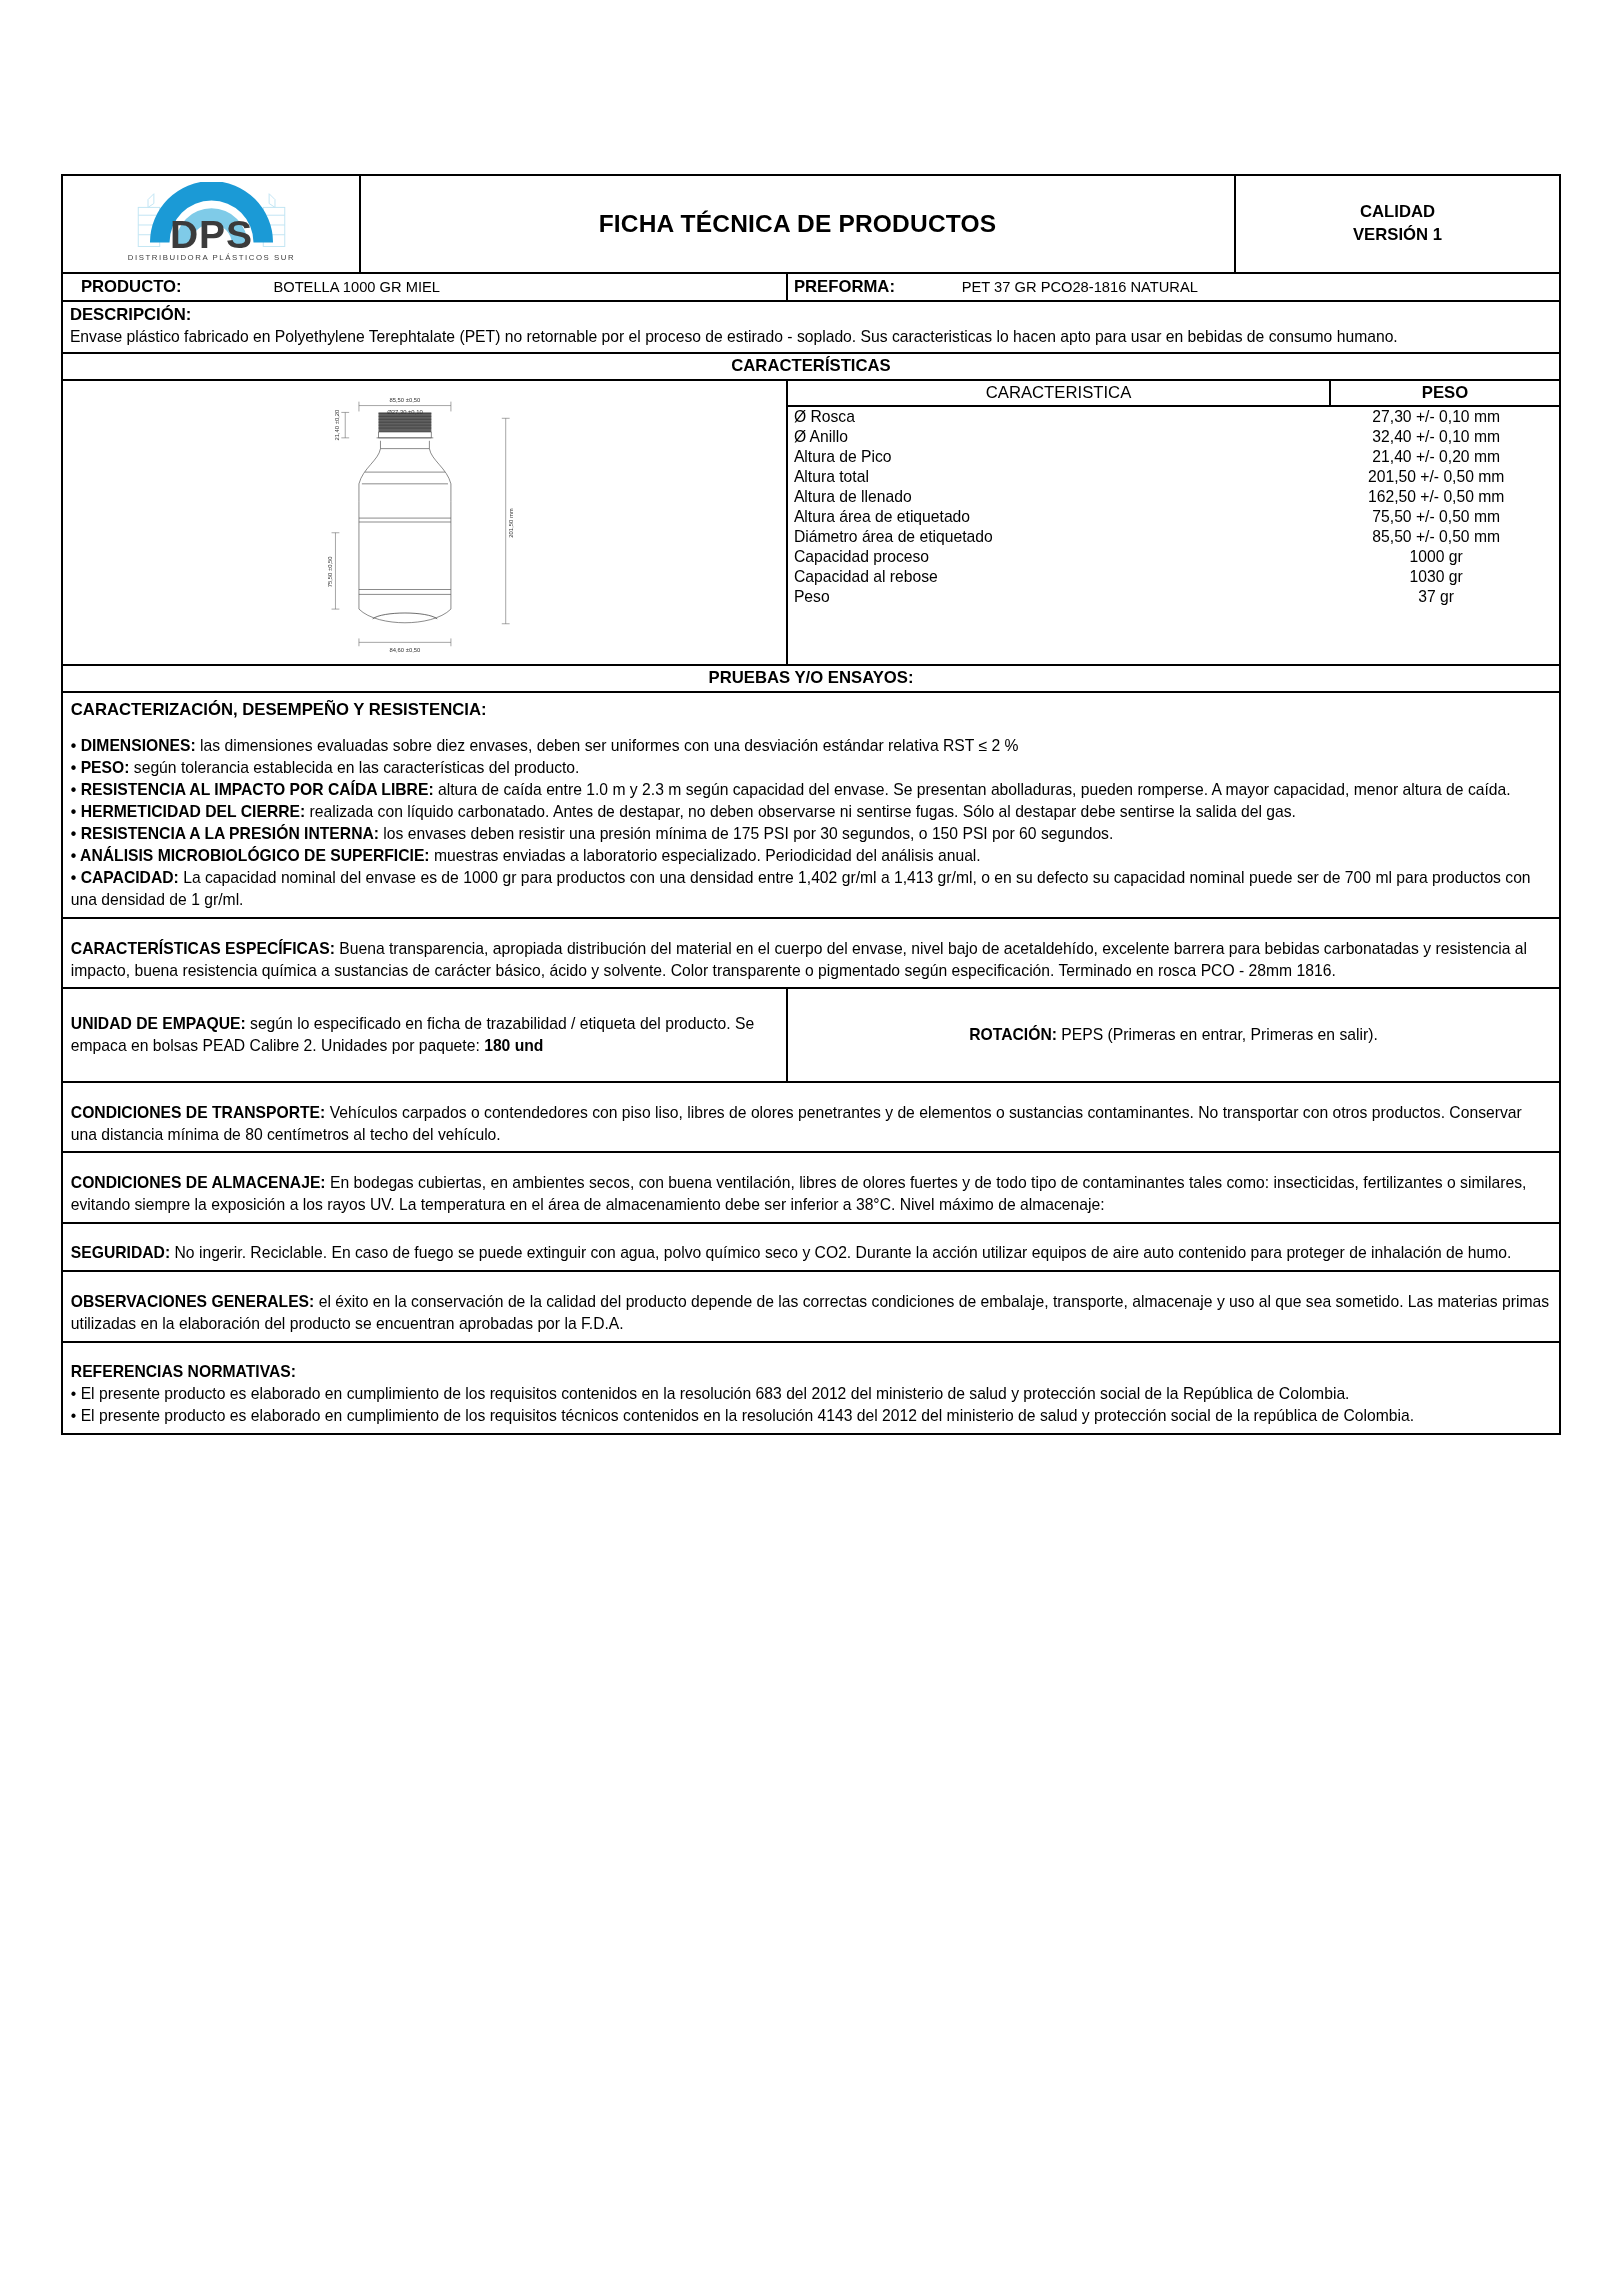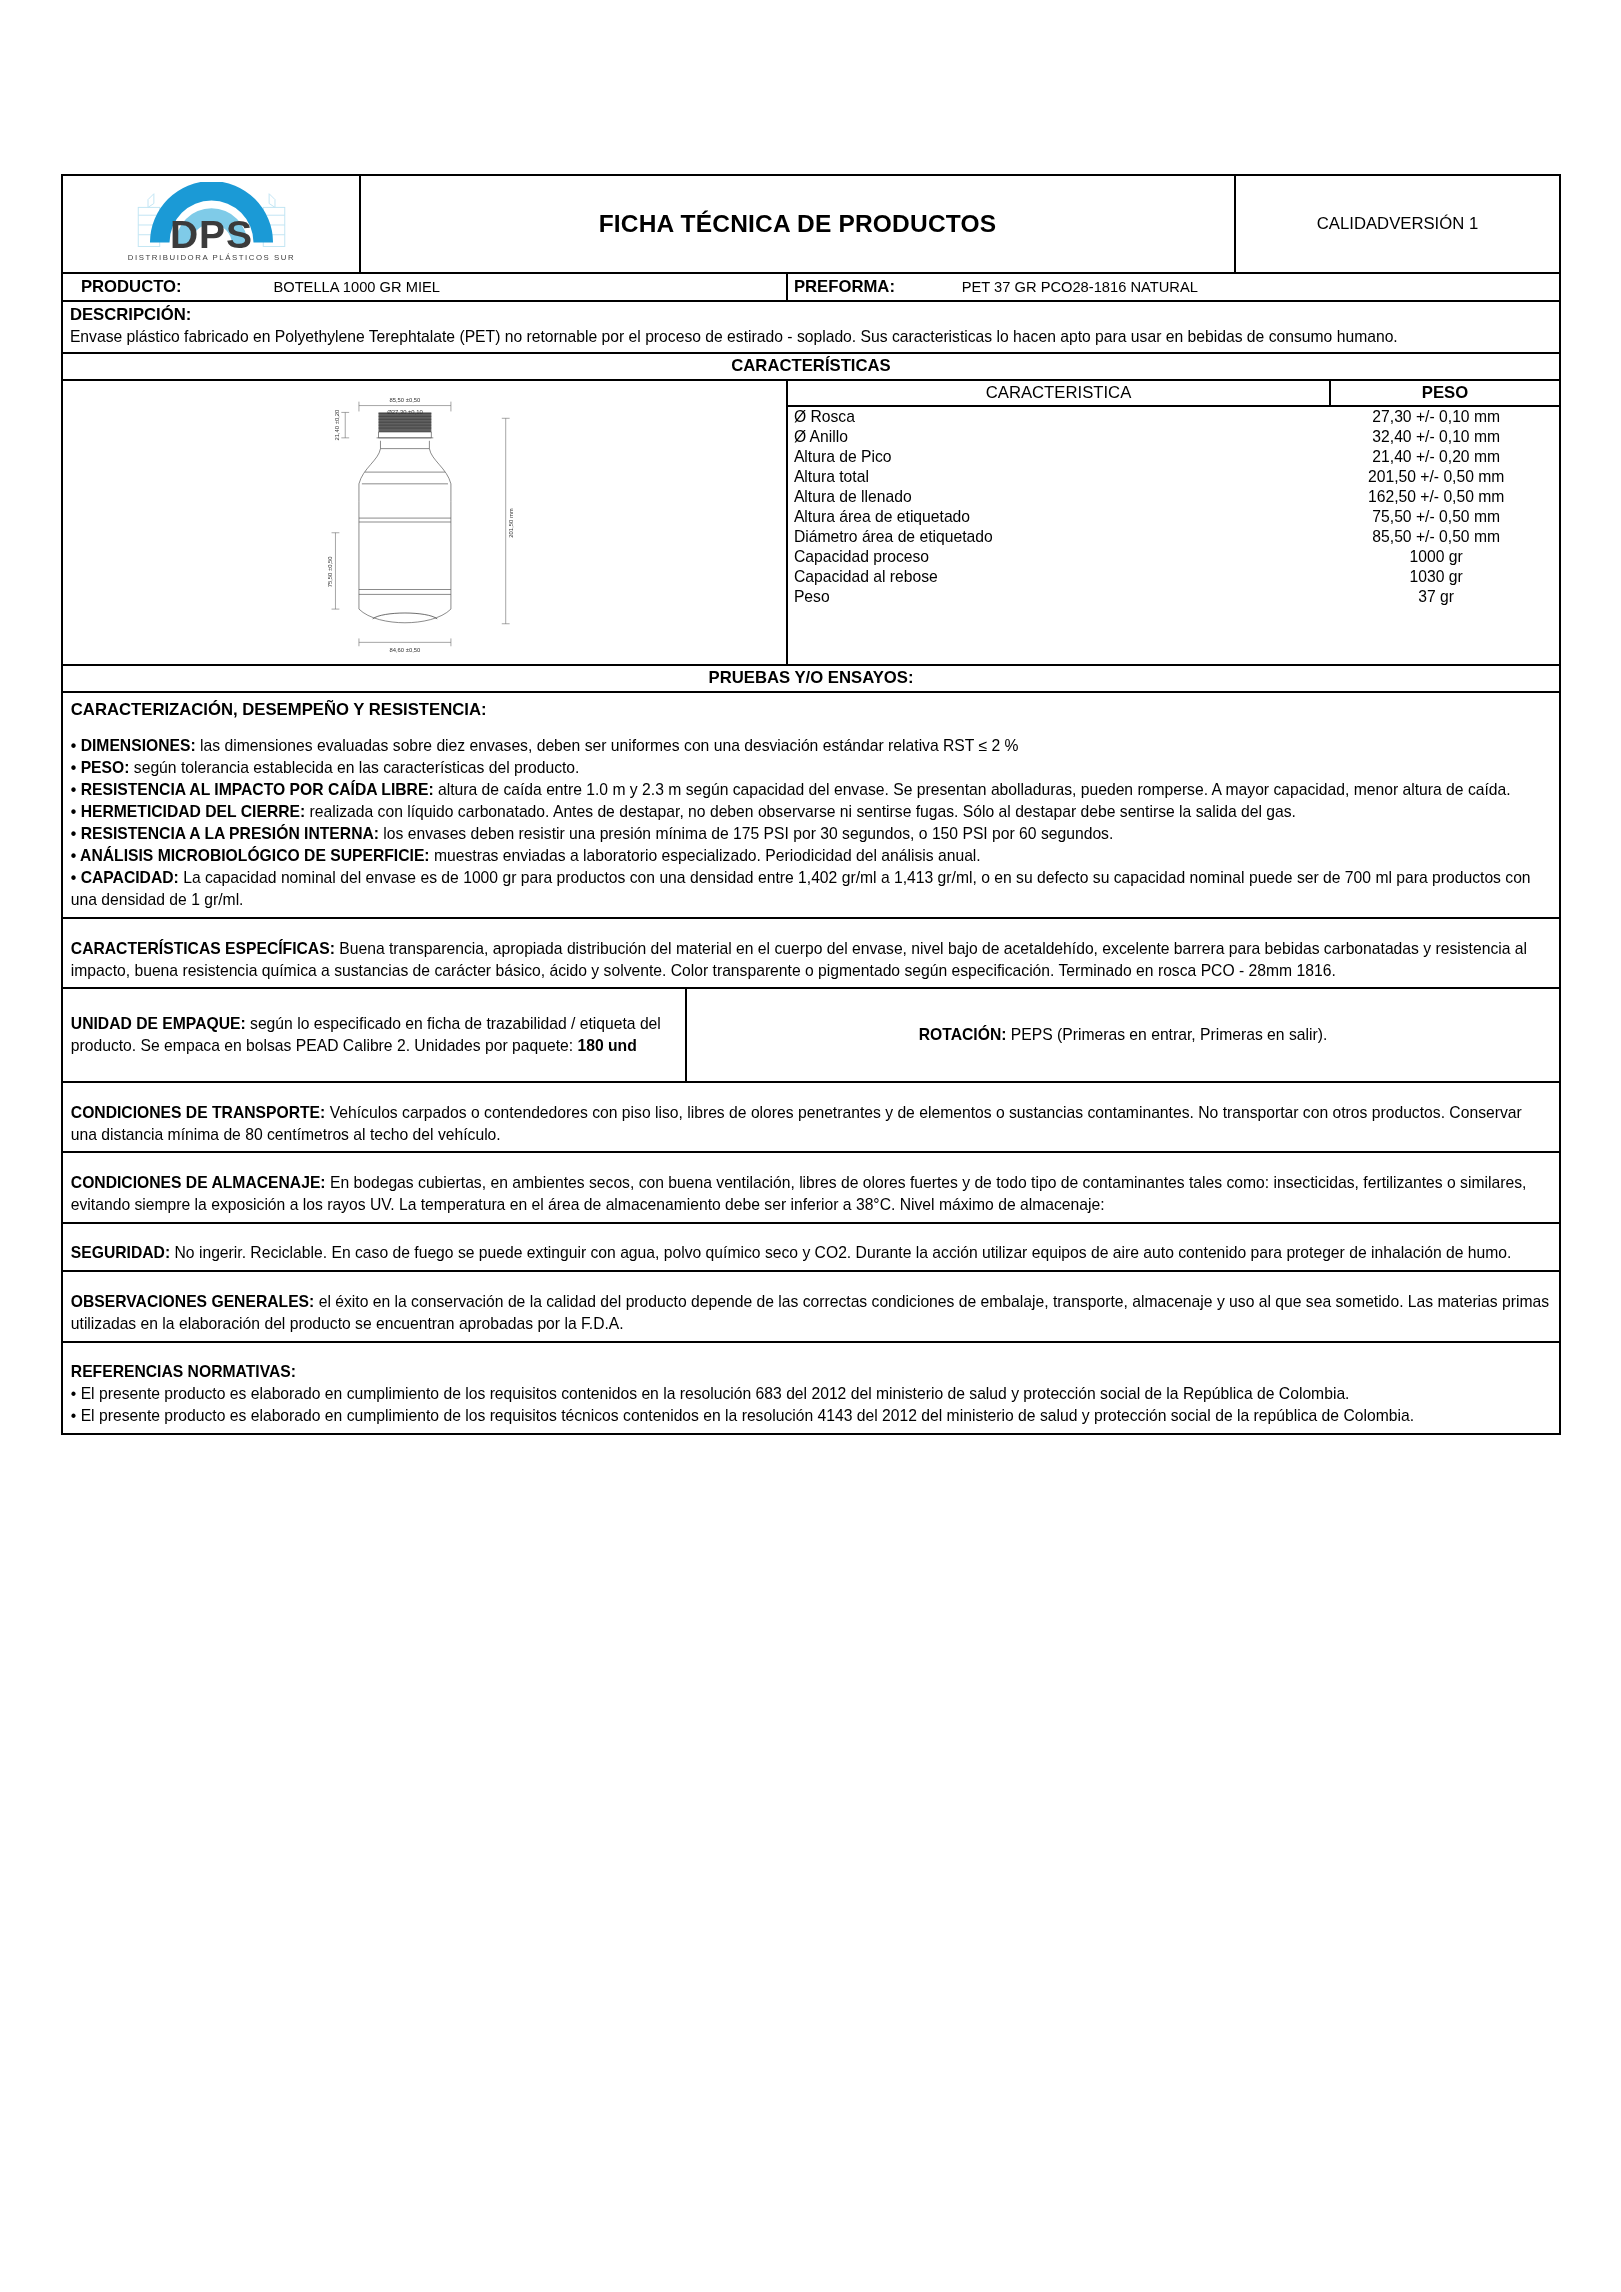--- a/index.html
+++ b/index.html
@@ -52,25 +52,25 @@
     align-items: center;
     justify-content: center;
     font-size: 24.5px;
     font-weight: bold;
     letter-spacing: 0.2px;
   }
   .hdr-version {
     width: 323px;
     box-sizing: border-box;
     display: flex;
-    flex-direction: row;
+    flex-direction: column;
     align-items: center;
     justify-content: center;
     font-size: 16.7px;
-    font-weight: normal;
+    font-weight: bold;
     line-height: 1.35;
   }
   .logo-wrap { width: 245px; height: 84px; position: relative; }
 
   
   .prod-left { width: 725px; box-sizing: border-box; display: flex; align-items: center; padding-left: 12px; }
   .prod-right { flex: 1; box-sizing: border-box; display: flex; align-items: center; }
   .lbl-bold { font-size: 16.7px; font-weight: bold; padding: 2.9px 3.9px 2.9px 5.9px; white-space: nowrap; }
   .val-plain { font-size: 14.7px; padding: 2.9px 3.9px; }
   .prod-left .val-plain { margin-left: 84px; }
@@ -116,21 +116,21 @@
   .drawing svg { display: block; }
 
   
   .blk { padding: 4.9px 7.8px 5.9px 7.8px; box-sizing: border-box; width: 100%; font-size: 15.7px; line-height: 1.40; }
   .blk p { margin: 0; }
   .blk .spacer { height: 13.7px; }
   .hd { font-weight: bold; }
   .sub { font-size: 16.7px; font-weight: bold; }
 
   
-  .split-left { width: 624px; box-sizing: border-box; padding: 7.8px 7.8px 7.8px 7.8px; font-size: 15.7px; line-height: 1.42; }
+  .split-left { width: 725px; box-sizing: border-box; padding: 7.8px 7.8px 7.8px 7.8px; font-size: 15.7px; line-height: 1.42; }
   .split-right {
     flex: 1; box-sizing: border-box; padding: 7.8px;
     font-size: 15.7px; display: flex; align-items: center; justify-content: center; text-align: center;
   }
 </style>
 </head>
 <body>
 
 <div class="page">
   <div class="sheet">

